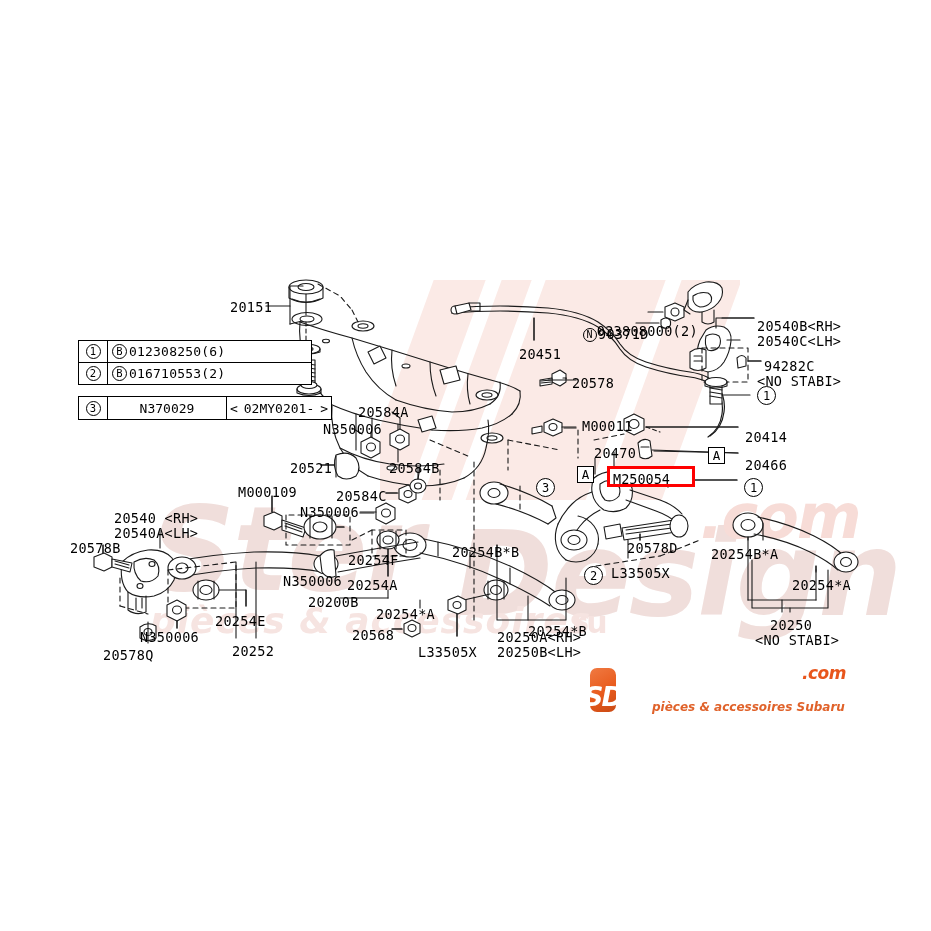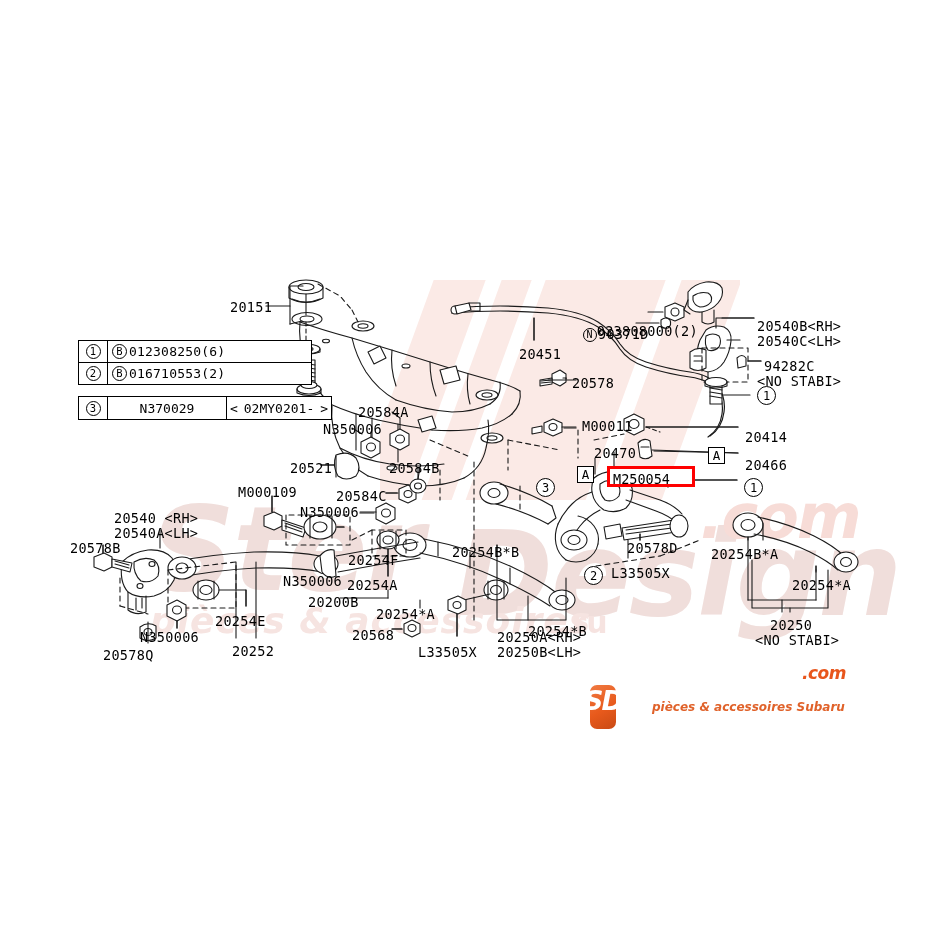--- a/index.html
+++ b/index.html
@@ -229,23 +229,22 @@
   }
   .logo-badge {
     position: absolute;
     left: 0;
     top: 4px;
     width: 26px;
     height: 44px;
     background: linear-gradient(150deg, #f07a42 0%, #e85a1c 55%, #c94a14 100%);
     border-radius: 7px;
     display: flex;
-    align-items: flex-start;
+    align-items: flex-end;
     justify-content: center;
-    margin-top: 17px;
   }
   .logo-badge span {
     font-family: "DejaVu Sans", "Liberation Sans", sans-serif;
     font-style: italic;
     font-weight: bold;
     font-size: 27px;
     color: #ffffff;
     letter-spacing: -2px;
   }
   .logo-word {

